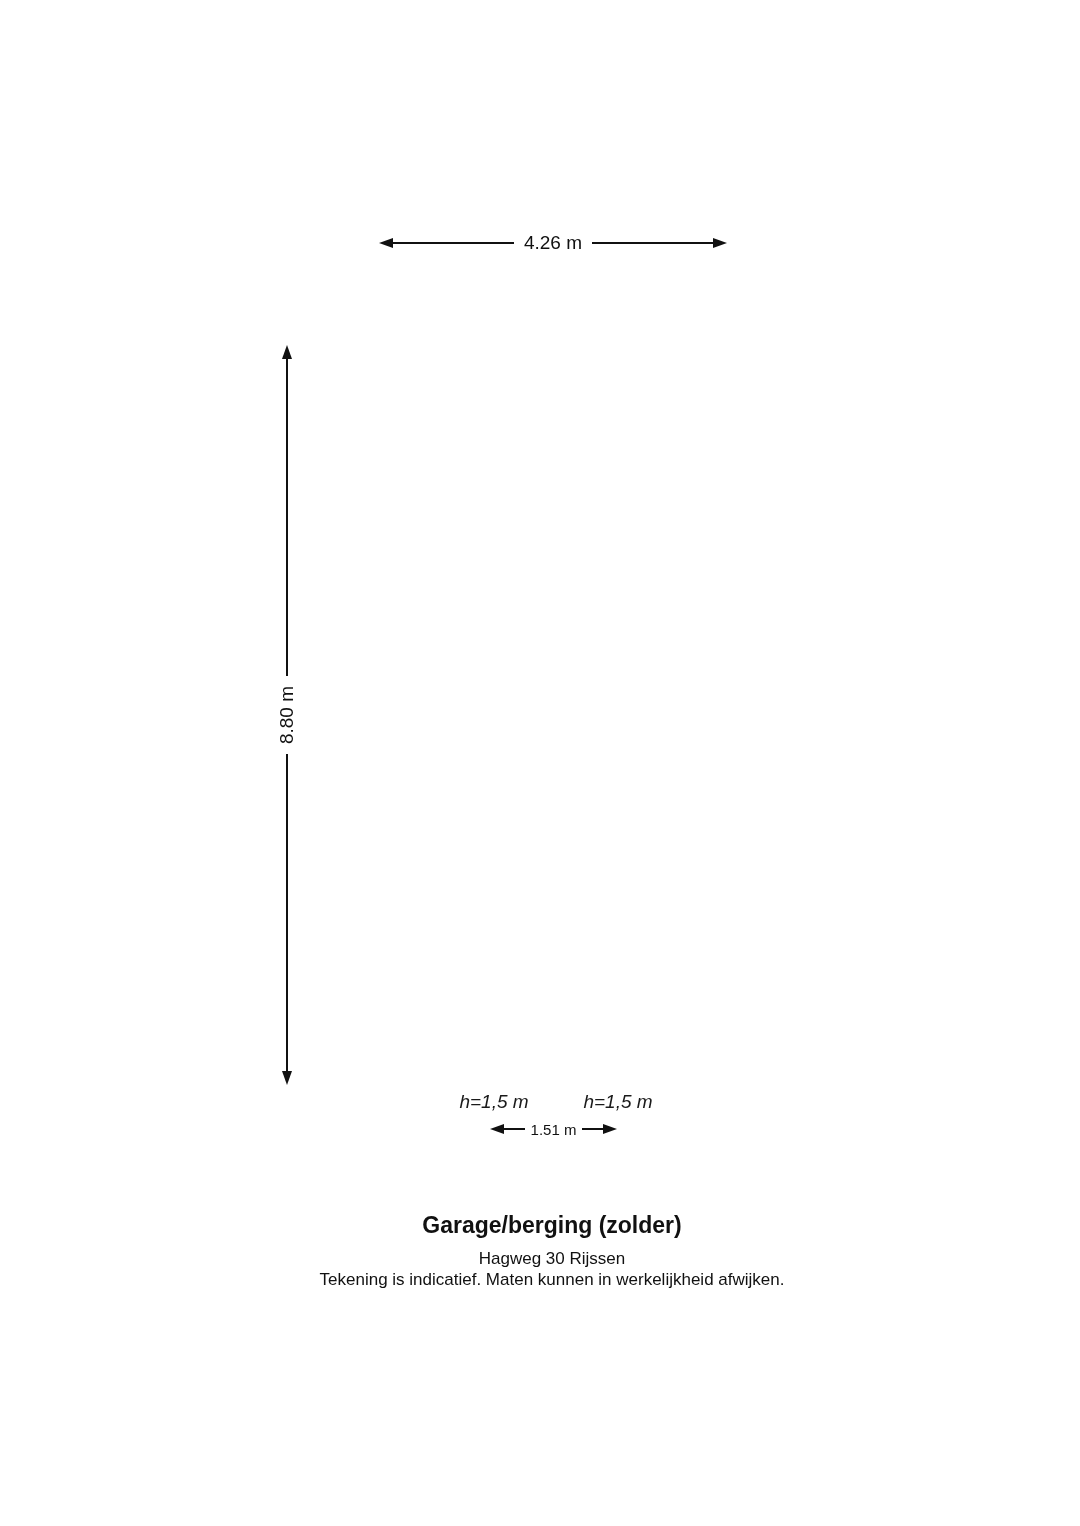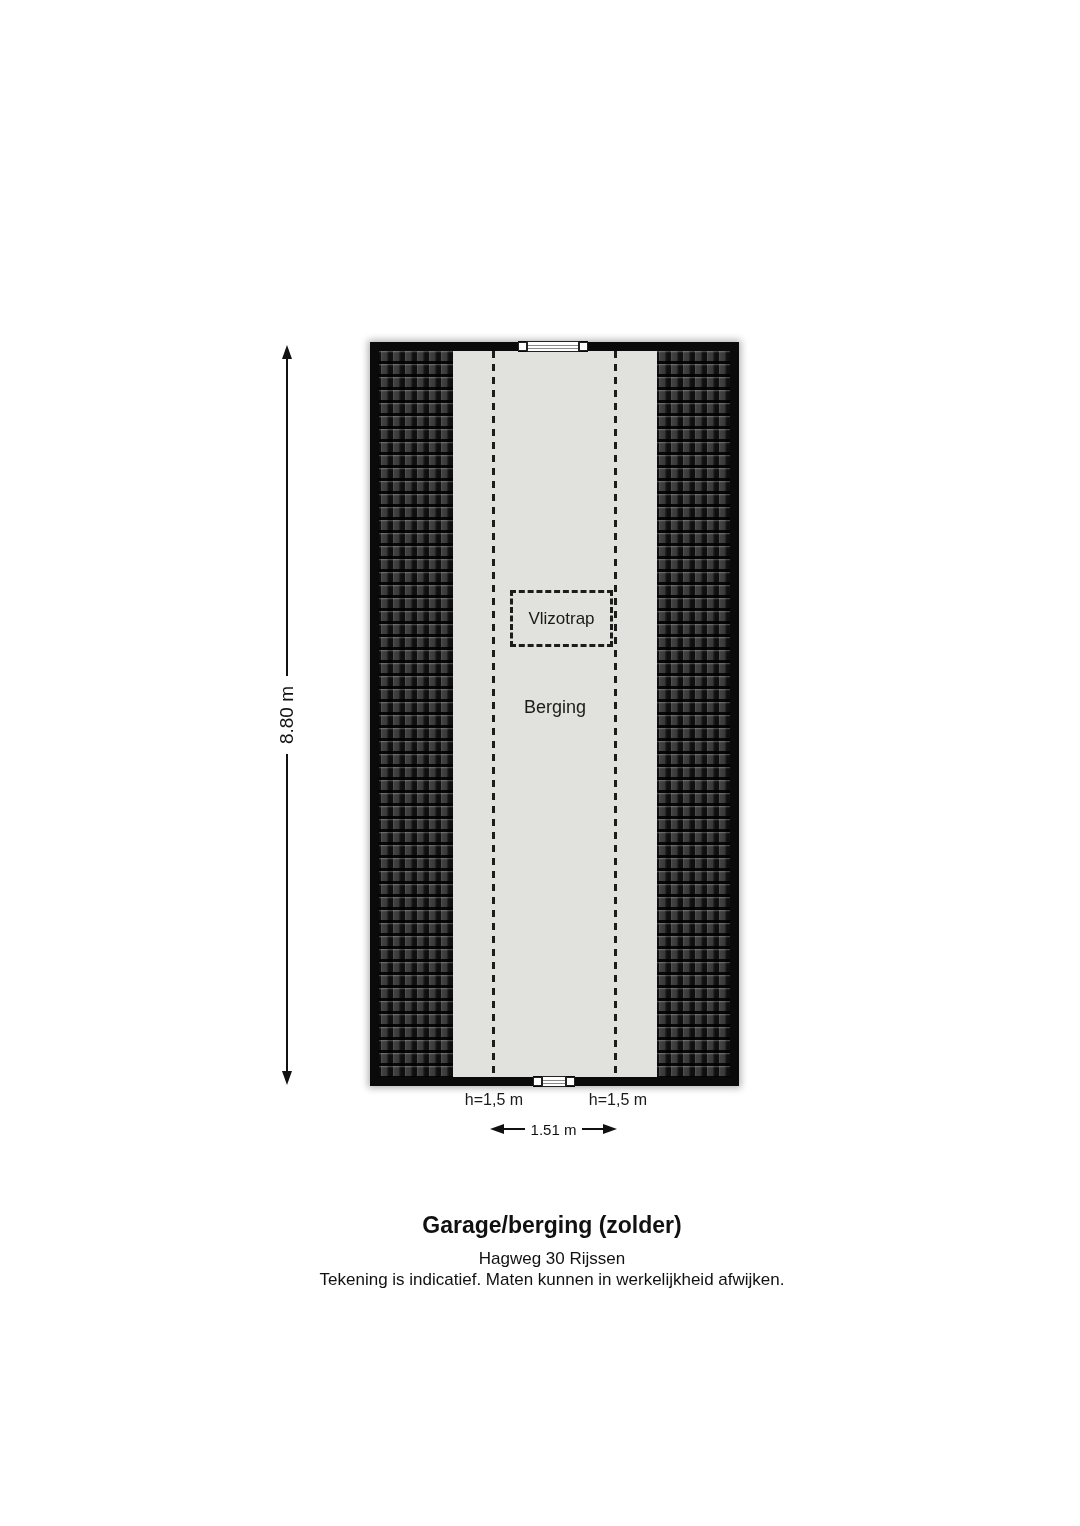--- a/index.html
+++ b/index.html
@@ -140,77 +140,58 @@
     background-image: linear-gradient(#8a8a8a,#8a8a8a), linear-gradient(#8a8a8a,#8a8a8a);
     background-size: 100% 1px, 100% 1px;
     background-position: 0 3px, 0 6px;
     background-repeat: no-repeat;
   }
 
   .height-note {
     position: absolute;
     width: 90px;
     text-align: center;
-    font-size: 16px;
-    color: #1a1a1a;
-    white-space: nowrap;
+    font-size: 19px;
+    color: #1a1a1a;
+    white-space: nowrap;
+    font-style: italic;
   }
 
   
   .footer {
     position: absolute;
     left: 14px;
     width: 1076px;
     text-align: center;
   }
   .footer-title   { font-size: 23px; font-weight: bold; color: #111; }
   .footer-address { font-size: 17px; color: #111; }
   .footer-note    { font-size: 17px; color: #111; }
 </style>
 </head>
 <body>
 
 <div id="canvas">
 
+  <div class="dim-h" style="left:379px; top:232px; width:348px;">
+    <div class="arr arr-left"></div>
+    <div class="dim-line-h"></div>
+    <div class="dim-label">4.26 m</div>
+    <div class="dim-line-h"></div>
+    <div class="arr arr-right"></div>
+  </div>
 
   <div class="dim-v" style="left:275px; top:345px; height:740px;">
     <div class="arr arr-up"></div>
     <div class="dim-line-v"></div>
     <div class="dim-label-v">8.80 m</div>
     <div class="dim-line-v"></div>
     <div class="arr arr-down"></div>
   </div>
 
-  <div class="plan">
-    <div class="plan-interior">
-
-      <div class="roof-tiles roof-left"></div>
-      <div class="roof-tiles roof-right"></div>
-
-      <div class="dashed-line" style="left:113px;"></div>
-      <div class="dashed-line" style="left:235px;"></div>
-
-      <div class="vlizotrap-box" style="left:131px; top:239px; width:103px; height:57px;">
-        <span class="room-label">Vlizotrap</span>
-      </div>
-
-      <div class="berging-label" style="left:74px; top:346px; width:204px;">Berging</div>
-    </div>
-
-    <div class="win" style="left:148px; top:-1px; width:70px;">
-      <div class="win-cap"></div>
-      <div class="win-glass"></div>
-      <div class="win-cap"></div>
-    </div>
-    <div class="win" style="left:163px; bottom:-1px; width:42px;">
-      <div class="win-cap"></div>
-      <div class="win-glass"></div>
-      <div class="win-cap"></div>
-    </div>
-  </div>
 
   <div class="height-note" style="left:449px; top:1091px;">h=1,5 m</div>
   <div class="height-note" style="left:573px; top:1091px;">h=1,5 m</div>
 
   <div class="dim-h" style="left:490px; top:1118px; width:127px;">
     <div class="arr arr-left"></div>
     <div class="dim-line-h"></div>
     <div class="dim-label" style="padding:0 6px; font-size:15px;">1.51 m</div>
     <div class="dim-line-h"></div>
     <div class="arr arr-right"></div>

